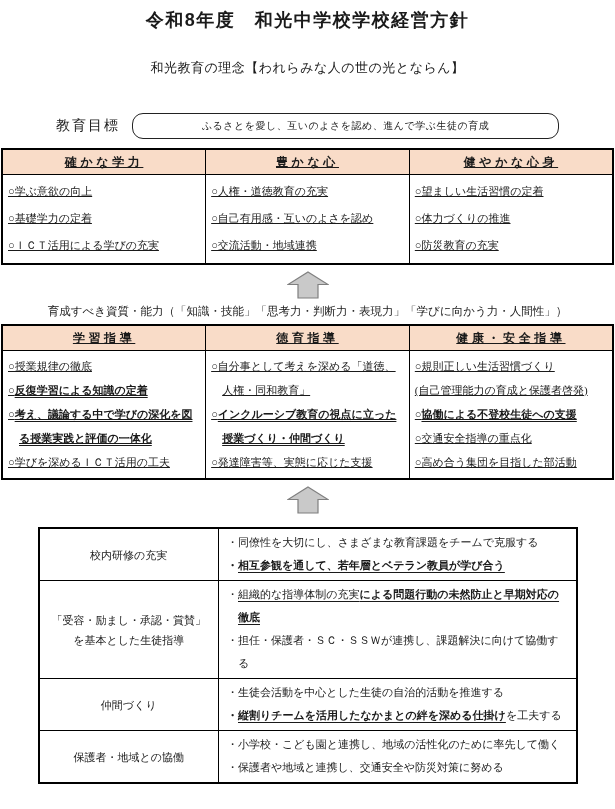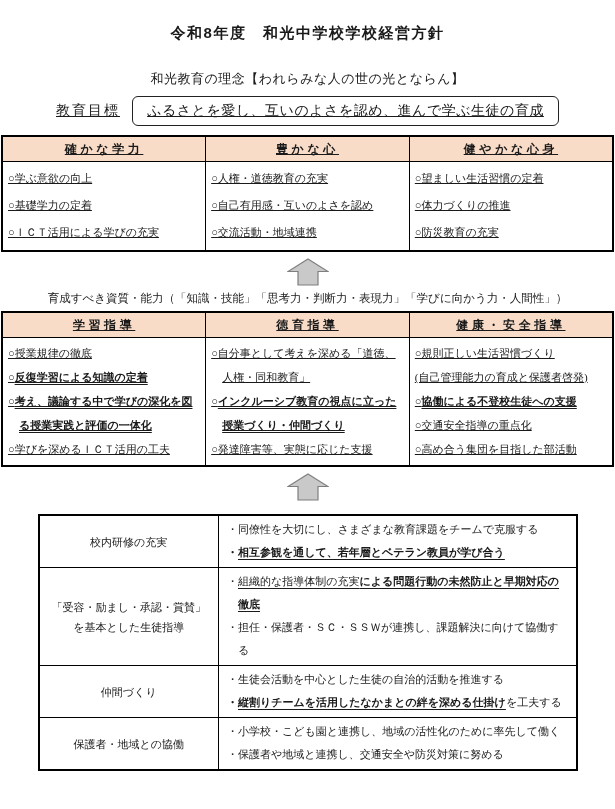--- a/index.html
+++ b/index.html
@@ -6,34 +6,34 @@
   * { box-sizing: border-box; }
   html,body { margin:0; padding:0; }
   body {
     width:615px; height:809px; overflow:hidden; background:#ffffff;
     color:var(--ink);
     font-family:"Liberation Serif","DejaVu Serif",serif;
   }
   .page { width:615px; height:809px; position:relative; }
 
   .title {
-    padding-top:24px; text-align:center;
+    padding-top:8px; text-align:center;
     font-family:"Liberation Sans","DejaVu Sans",sans-serif;
-    font-weight:bold; font-size:15px; letter-spacing:1.5px;
+    font-weight:bold; font-size:18px; letter-spacing:1.5px;
   }
   .philosophy {
     margin-top:27px; text-align:center; font-size:13px; letter-spacing:0.5px;
   }
   .goal-row {
-    margin:8px 56px 0 56px; display:flex; align-items:center; gap:12px;text-decoration:underline;
+    margin:36px 56px 0 56px; display:flex; align-items:center; gap:12px;
   }
   .goal-label { font-size:14px; letter-spacing:2px; white-space:nowrap; }
   .goal-box {
-    flex:1; border:1.5px solid #222; border-radius:6px;
-    text-align:center; font-size:14px; padding:5px 4px; letter-spacing:0.5px;
+    flex:1; border:1.5px solid #222; border-radius:11px;
+    text-align:center; font-size:10px; padding:5px 4px; letter-spacing:0.5px;
   }
 
   table { border-collapse:collapse; table-layout:fixed; }
   .ttable { width:613px; margin:9px auto 0 auto; border:2px solid var(--line);text-decoration:underline; }
   .ttable th {
     border:1px solid var(--line); background:var(--header-bg);
     font-family:"Liberation Sans","DejaVu Sans",sans-serif;
     font-weight:bold; font-size:12px; letter-spacing:0.3em;
     padding:4px 0 3px 0; text-align:center;
   }

